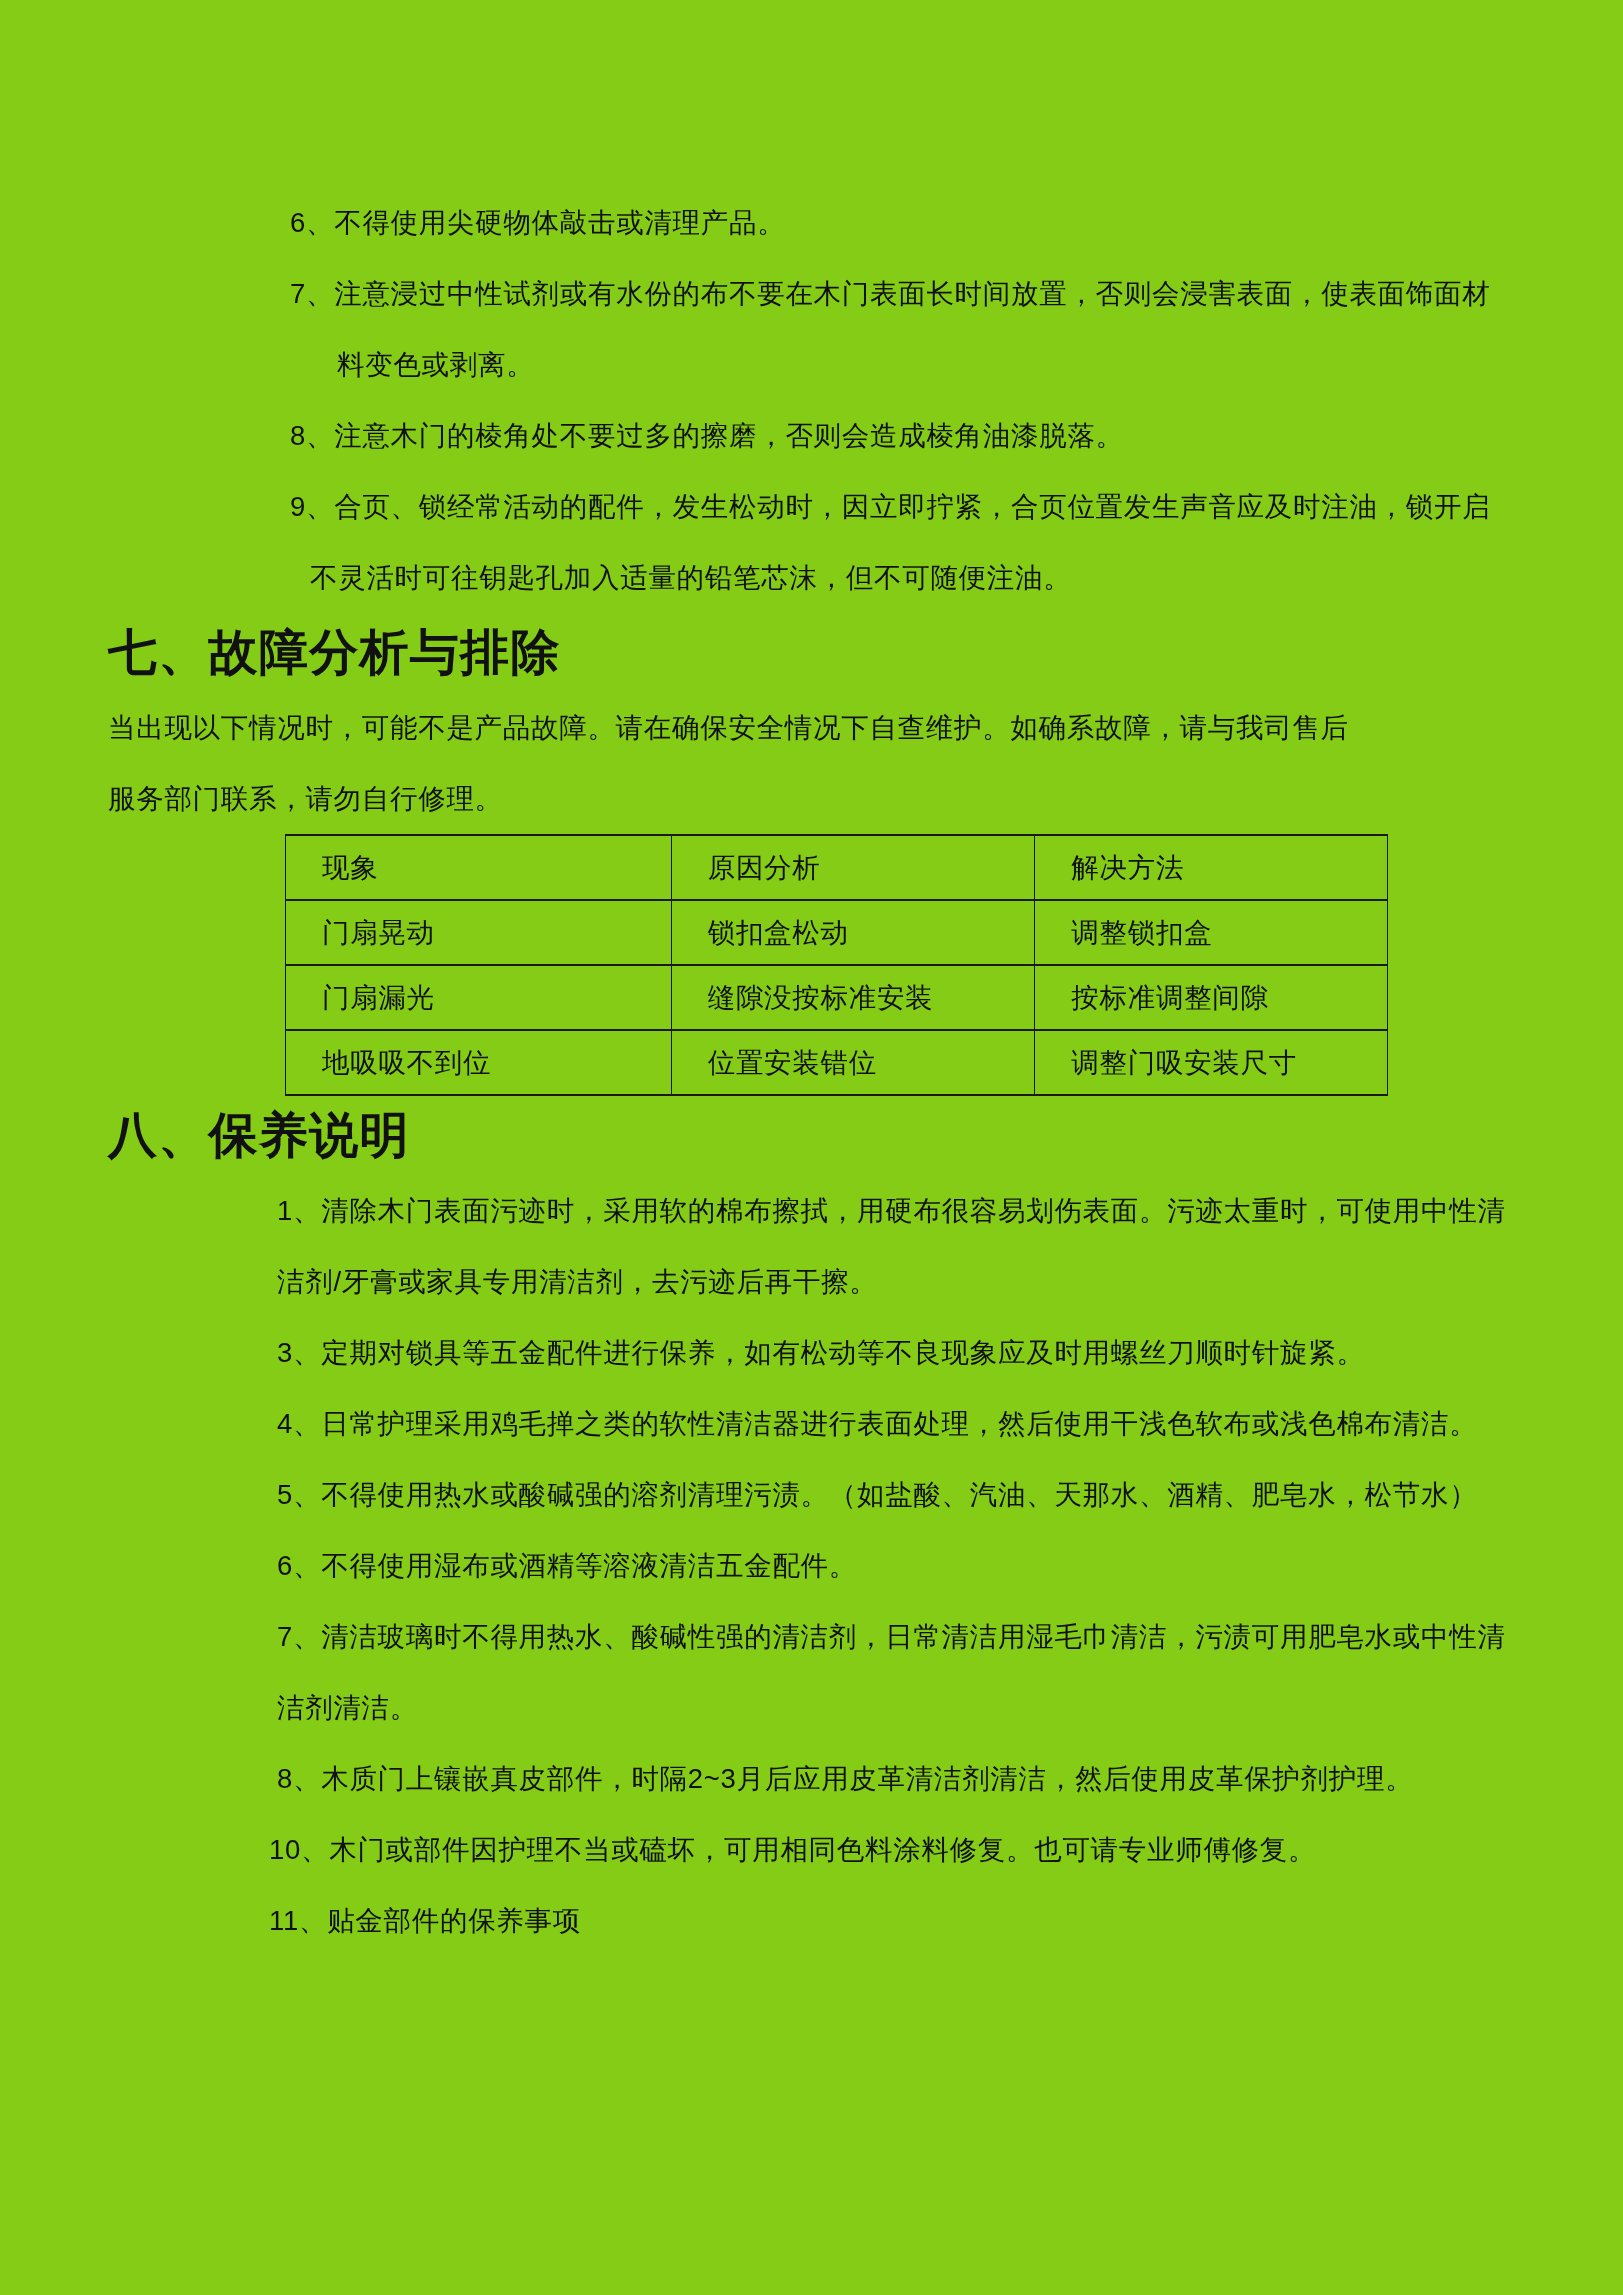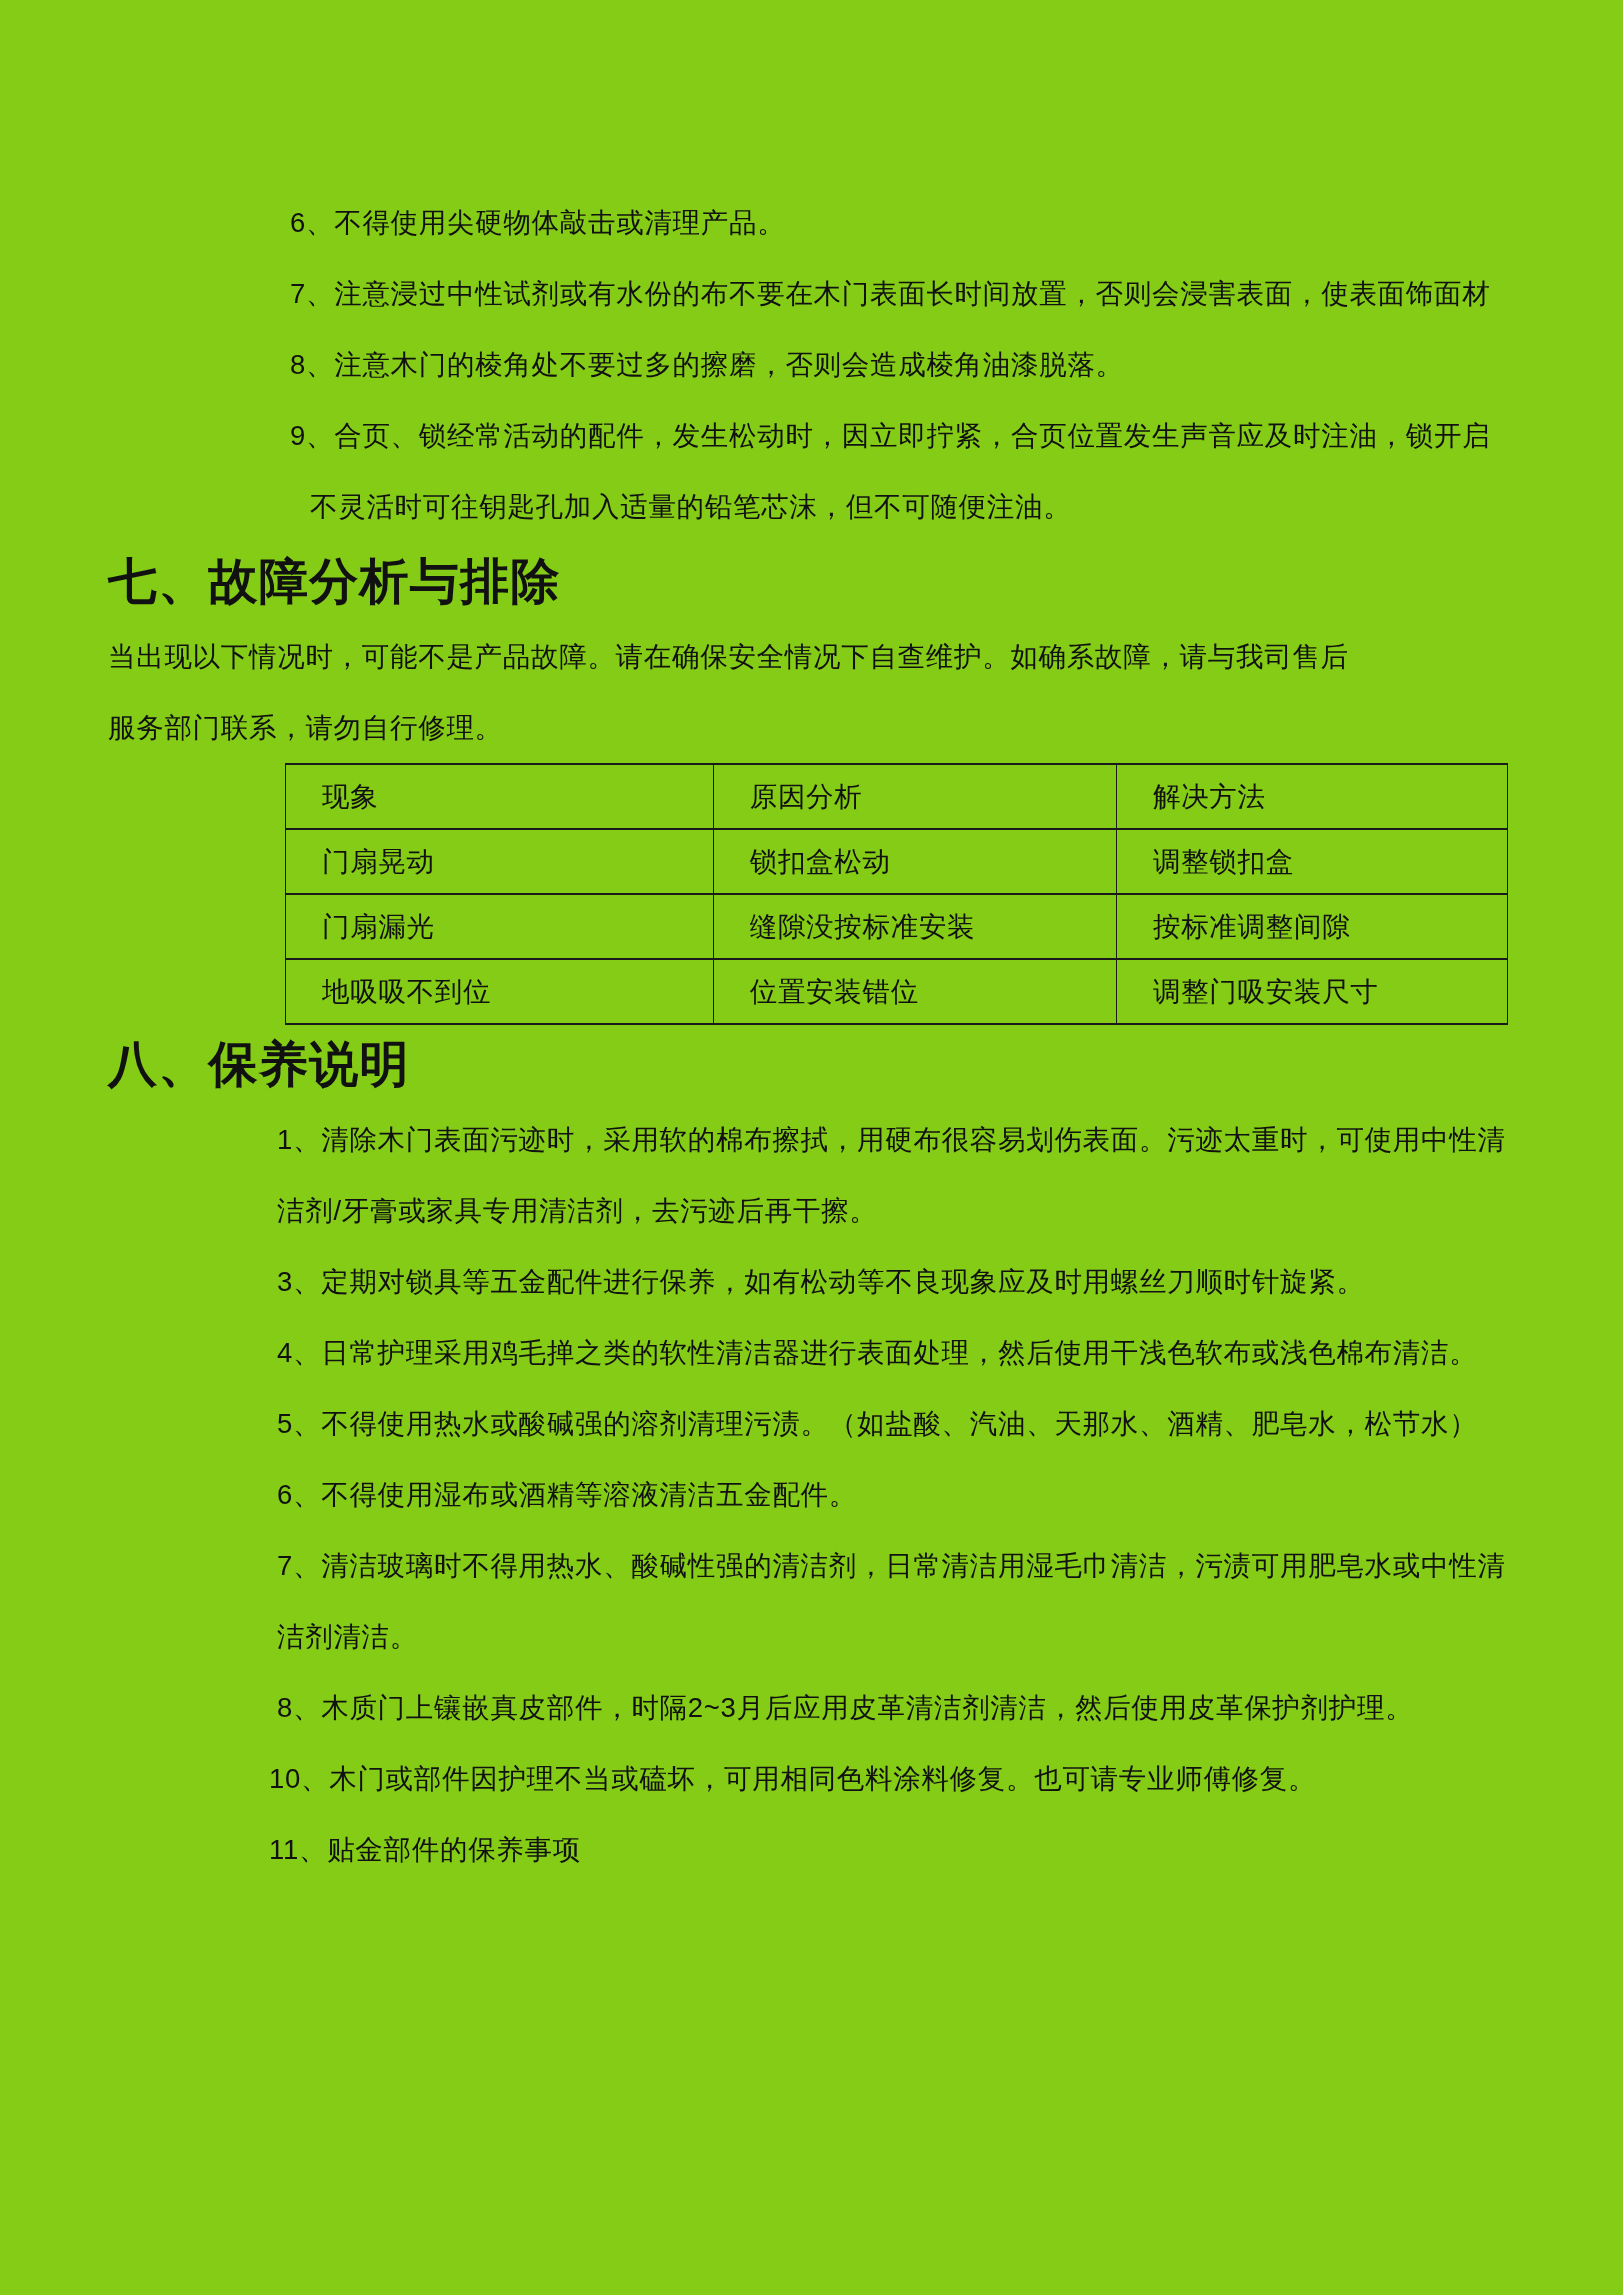--- a/index.html
+++ b/index.html
@@ -41,21 +41,21 @@
     letter-spacing: 1.3px;
   }
   .ind-a { padding-left: 182px; }
   .ind-b { padding-left: 229px; }
   .ind-c { padding-left: 202px; }
   .ind-d { padding-left: 169px; }
   .ind-e { padding-left: 161px; }
   table.fault-table {
     border-collapse: collapse;
     margin-left: 177px;
-    width: 1223px;
+    width: 1103px;
     table-layout: fixed;
   }
   table.fault-table td, table.fault-table th {
     border: 1.3px solid #1a1a1a;
     border-top-width: 2px;
     border-bottom-width: 2px;
     height: 63px;
     font-size: 27.5px;
     font-weight: normal;
     text-align: left;
@@ -75,20 +75,23 @@
   <div>
 
       <div class="line">
         <span class="ind-a">6、不得使用尖硬物体敲击或清理产品。</span>
       </div>
 
       <div class="line">
         <span class="ind-a">7、注意浸过中性试剂或有水份的布不要在木门表面长时间放置，否则会浸害表面，使表面饰面材</span>
       </div>
 
+      <div class="line">
+        <span class="ind-b">料变色或剥离。</span>
+      </div>
 
       <div class="line">
         <span class="ind-a">8、注意木门的棱角处不要过多的擦磨，否则会造成棱角油漆脱落。</span>
       </div>
 
       <div class="line">
         <span class="ind-a">9、合页、锁经常活动的配件，发生松动时，因立即拧紧，合页位置发生声音应及时注油，锁开启</span>
       </div>
 
       <div class="line">

